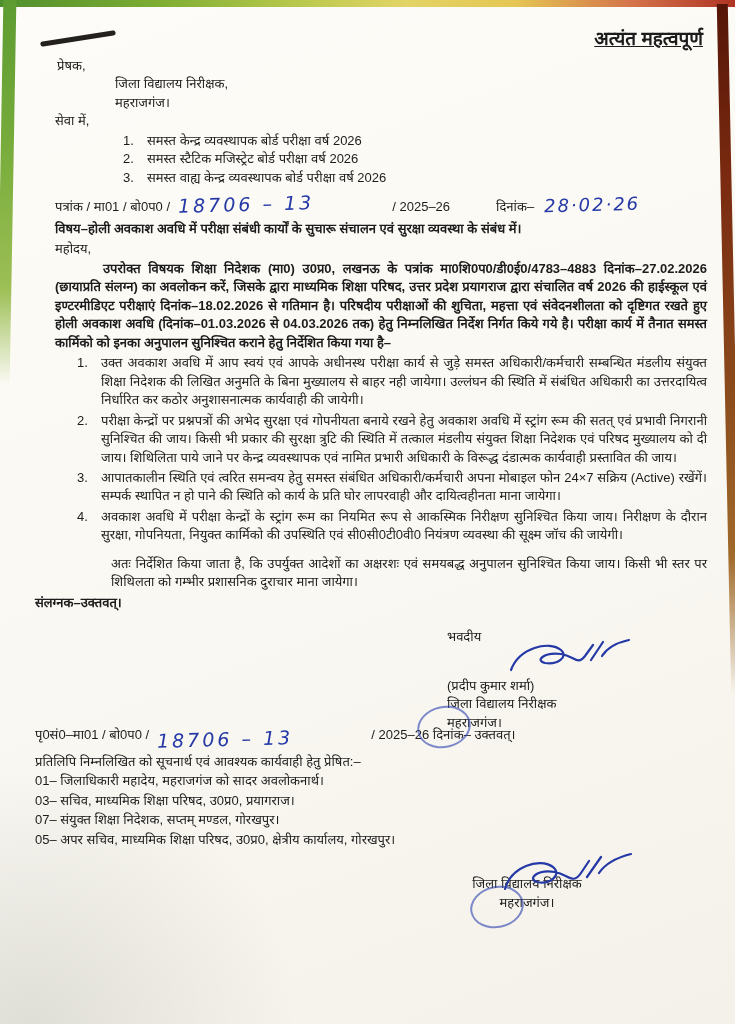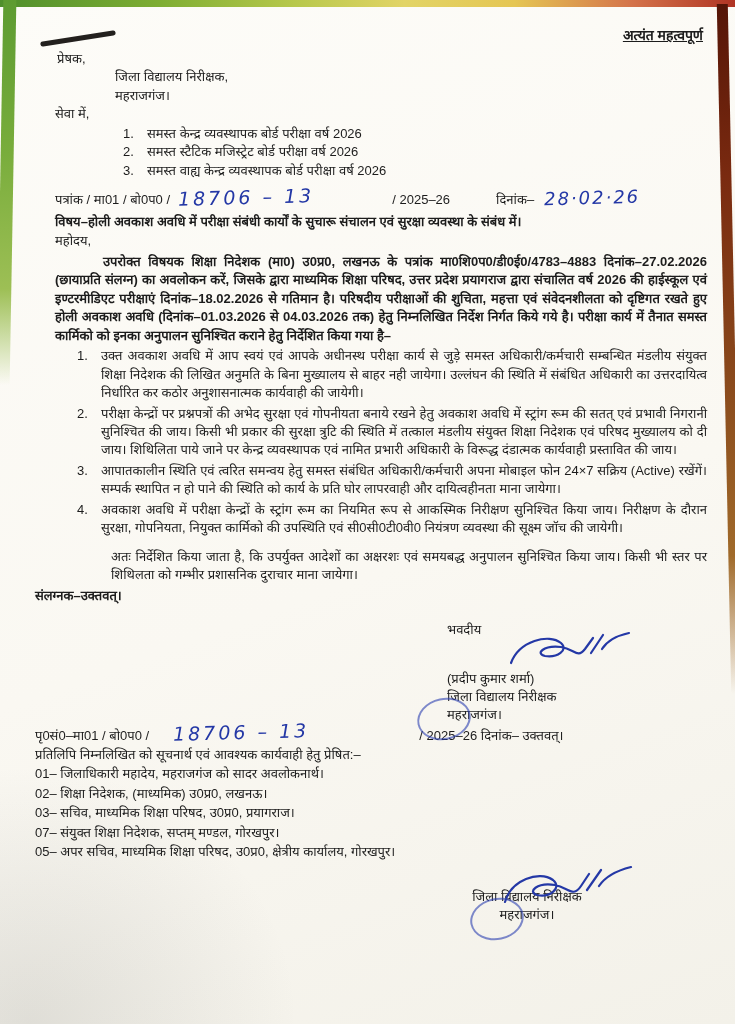--- a/index.html
+++ b/index.html
@@ -16,21 +16,21 @@
     background:linear-gradient(to bottom,#5d9b31 0%,#79ad3c 40%,#9dbf55 75%,rgba(157,191,85,0) 100%);
     transform:skewX(-1deg);}
   .edge-right{position:absolute;top:4px;right:0;width:11px;height:690px;
     background:linear-gradient(to bottom,#551507 0%,#7a2a10 25%,#8a4a1c 55%,#a06a2a 80%,rgba(160,106,42,0) 100%);
     transform:skewX(1.2deg);}
   .shade-bottom{position:absolute;left:0;bottom:0;width:300px;height:260px;
     background:radial-gradient(ellipse at 10% 100%,rgba(120,120,115,.18),rgba(120,120,115,0) 70%);}
   .pen-dash{position:absolute;left:40px;top:36px;width:76px;height:5px;border-radius:3px;
     background:#23201e;transform:rotate(-9deg);}
   .content{position:absolute;left:55px;top:26px;width:652px;font-size:13px;line-height:1.42;}
-  .classification{text-align:right;font-weight:bold;text-decoration:underline;font-size:14px;margin-bottom:4px;padding-right:4px;}
+  .classification{text-align:right;font-weight:bold;text-decoration:underline;font-size:19px;margin-bottom:4px;padding-right:4px;}
   .sender-label{margin-left:2px;}
   .ind1{margin-left:60px;}
   .to-label{margin-left:0;}
   .to-list{margin-left:68px;margin-top:1px;}
   .to-item{display:flex;gap:10px;}
   .to-item .no{width:14px;flex:0 0 auto;}
   .ref-line{display:flex;align-items:baseline;margin-top:4px;white-space:nowrap;}
   .hand{font-family:"DejaVu Sans","Liberation Sans",sans-serif;font-style:italic;color:#2438a6;}
   .hand.big{font-size:19px;letter-spacing:3px;transform:rotate(-1.5deg);margin:0 8px;}
   .hand.date{font-size:18px;letter-spacing:2px;margin-left:10px;}
@@ -44,21 +44,21 @@
   .point .no{flex:0 0 16px;}
   .point .txt{text-align:justify;}
   .closing{margin:10px 0 0 56px;text-align:justify;}
   .enclosure{font-weight:bold;margin-top:2px;margin-left:-20px;}
   .sig-block{width:220px;margin:16px 40px 0 auto;text-align:left;position:relative;}
   .sig-block .scribble{position:absolute;left:58px;top:8px;}
   .sig-name{margin-top:30px;}
   .place-wrap{position:relative;display:inline-block;}
   .stamp{position:absolute;left:-30px;top:-8px;width:50px;height:38px;border:2.5px solid rgba(43,63,176,.6);
     border-radius:50%;transform:rotate(-12deg);}
-  .endorse-line{display:flex;align-items:flex-end;margin-top:-6px;white-space:nowrap;margin-left:-20px;gap:16px;}
+  .endorse-line{display:flex;align-items:flex-start;margin-top:-6px;white-space:nowrap;margin-left:-20px;}
   .copy-line{margin-left:-20px;}
   .copy-items{margin-left:-20px;}
   .copy-items div{margin-top:1px;}
   .footer-sig{width:240px;margin:26px 60px 0 auto;text-align:center;position:relative;}
   .footer-sig .scribble{position:absolute;left:90px;top:-26px;}
 </style>
 </head>
 <body>
 
 <div class="scan">
@@ -144,21 +144,20 @@
 
     <div class="endorse-line">
       <span>पृ0सं0–मा01 / बो0प0 /</span>
       <span class="hand big">18706 – 13</span>
       <span class="ref-gap1"></span>
       <span>/ 2025–26 दिनांक– उक्तवत्।</span>
     </div>
     <div class="copy-line">प्रतिलिपि निम्नलिखित को सूचनार्थ एवं आवश्यक कार्यवाही हेतु प्रेषित:–</div>
     <div class="copy-items">
       <div>01– जिलाधिकारी महादेय, महराजगंज को सादर अवलोकनार्थ।</div>
-      <div>02– शिक्षा निदेशक, (माध्यमिक) उ0प्र0, लखनऊ।</div>
       <div>03– सचिव, माध्यमिक शिक्षा परिषद, उ0प्र0, प्रयागराज।</div>
       <div>07– संयुक्त शिक्षा निदेशक, सप्तम् मण्डल, गोरखपुर।</div>
       <div>05– अपर सचिव, माध्यमिक शिक्षा परिषद, उ0प्र0, क्षेत्रीय कार्यालय, गोरखपुर।</div>
     </div>
 
     <div class="footer-sig">
       <svg class="scribble" width="140" height="52" viewBox="0 0 140 52">
         <path d="M8 40 C14 18, 42 8, 56 18 C66 26, 52 36, 40 33 C30 30, 40 20, 58 23 C72 26, 76 36, 84 24 L92 12 M90 28 L104 8 M102 24 C108 15, 118 9, 134 5" fill="none" stroke="#2438a6" stroke-width="2.2" stroke-linecap="round"></path>
       </svg>
       <div>जिला विद्यालय निरीक्षक</div>

